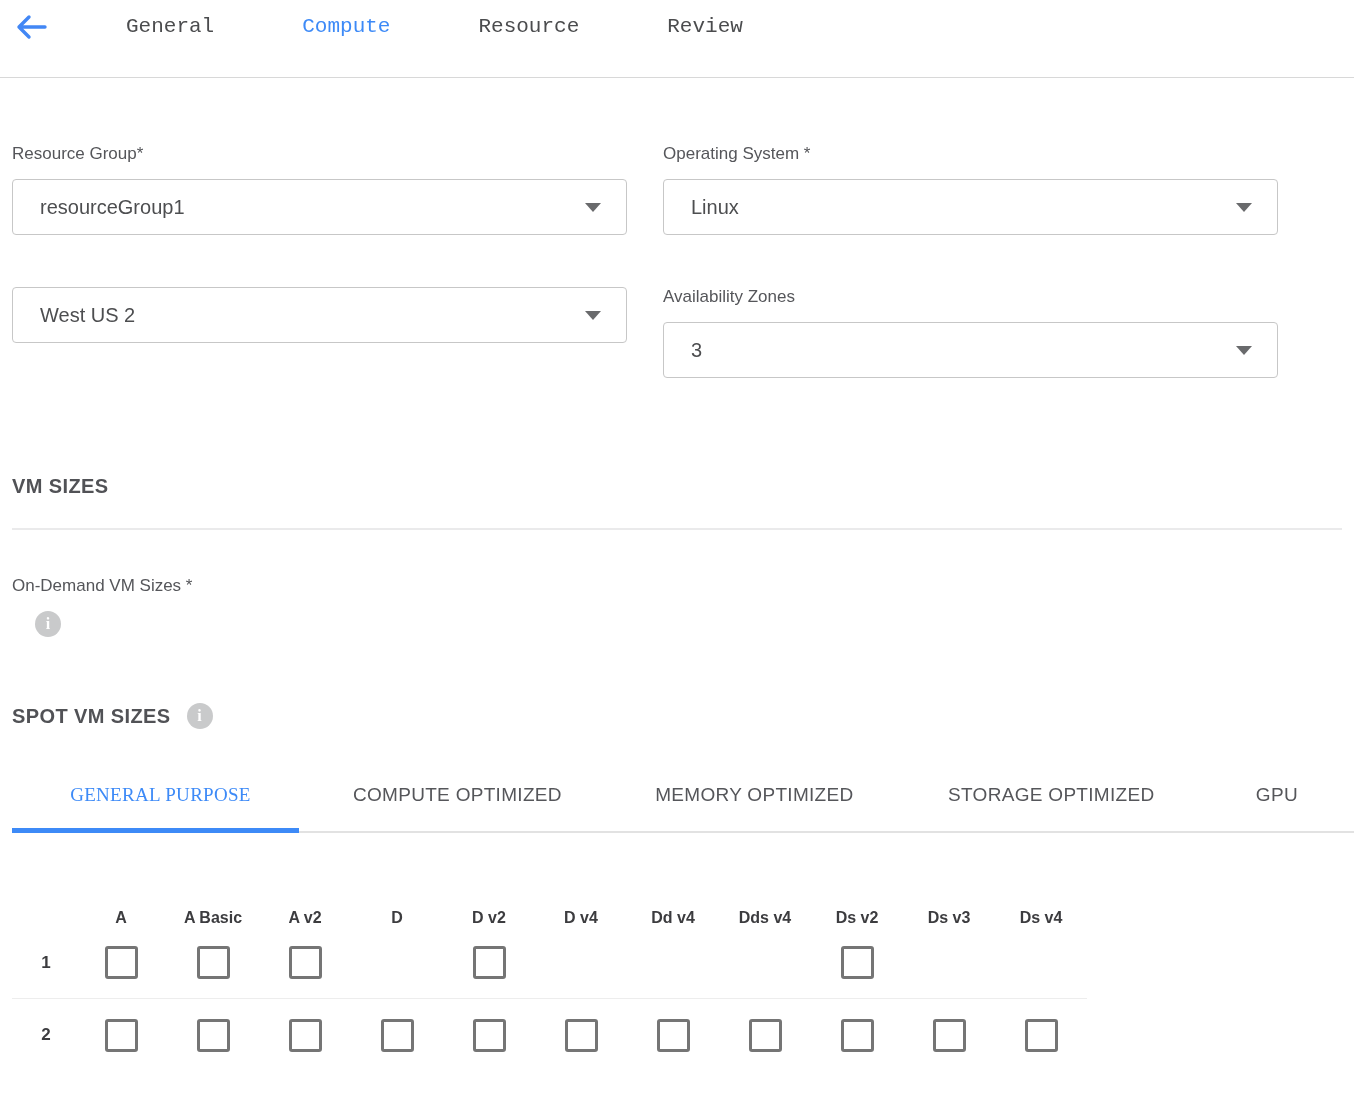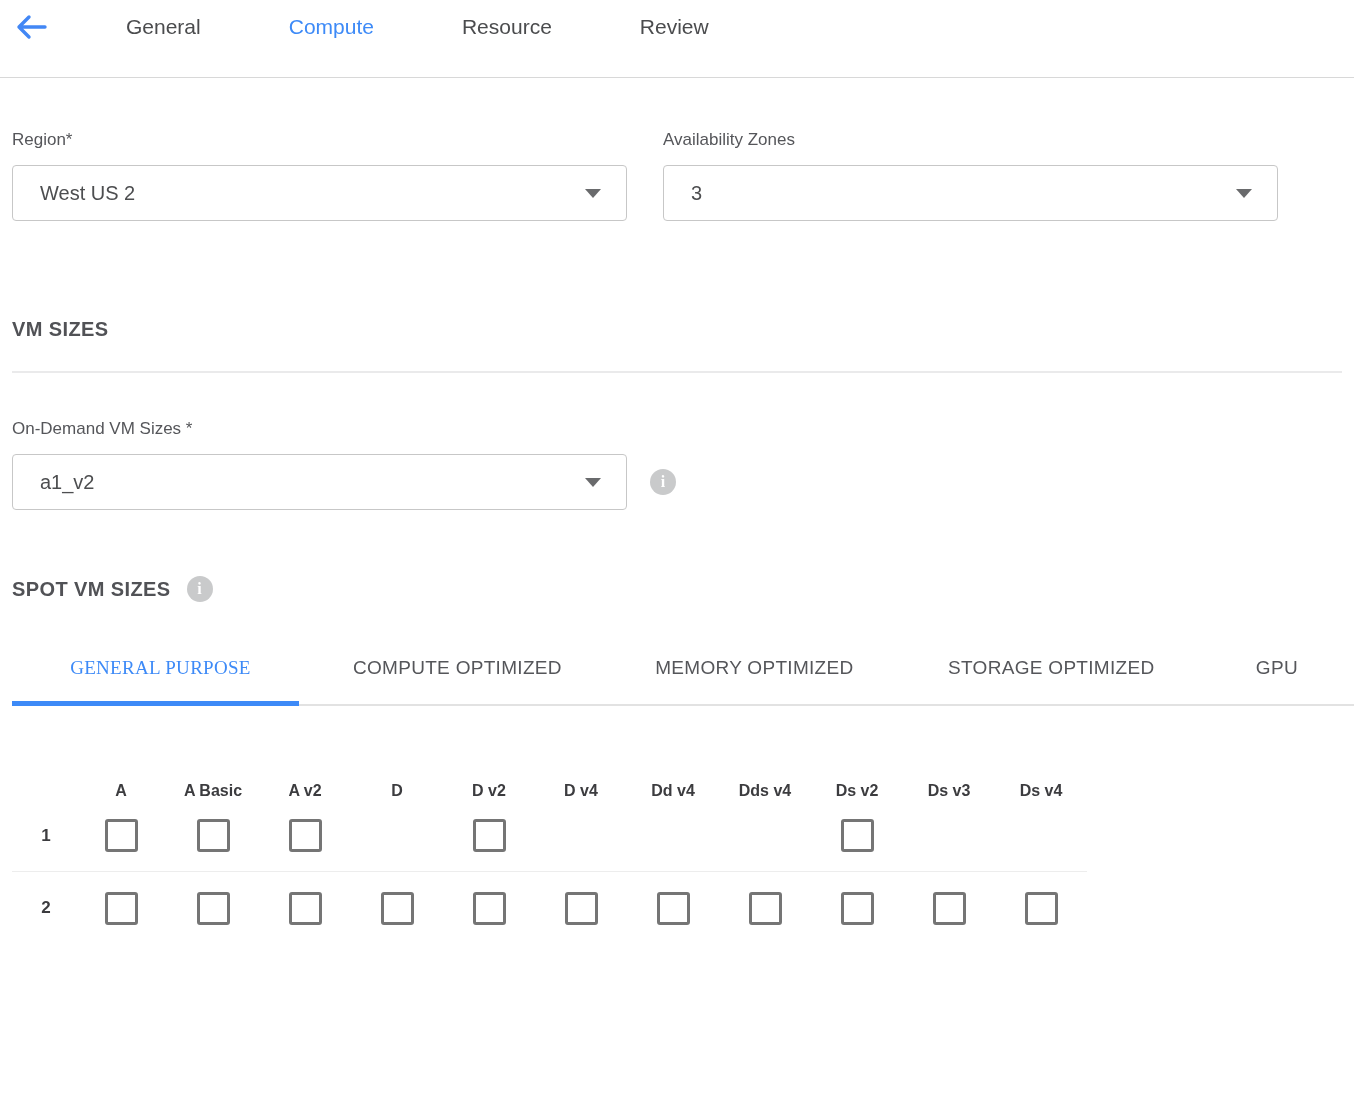--- a/index.html
+++ b/index.html
@@ -7,21 +7,21 @@
     --icon-gray:#c9cacb;
   }
   html,body{margin:0;padding:0;}
   body{
     width:1354px;height:1098px;overflow:hidden;background:#ffffff;
     font-family:"Liberation Sans", sans-serif;color:#55565a;
   }
   
   .topnav{
     height:78px;box-sizing:border-box;border-bottom:1px solid #d8d8d8;
-    display:flex;align-items:flex-start;padding-top:13px;
+    display:flex;align-items:flex-start;padding-top:13px;font-family:Liberation Mono, monospace;
   }
   .back{margin-left:15px;border:none;background:none;padding:0;cursor:pointer;height:30px;}
   .wtabbar{display:flex;gap:88px;margin-left:79px;}
   .wtab{font-size:21px;line-height:28px;color:#4b4c4e;cursor:pointer;white-space:nowrap;}
   .wtab.active{color:var(--accent);}
   
   .content{padding:0 12px;}
   .frow{display:flex;gap:36px;}
   .frow.first{margin-top:66px;}
   .frow.second{margin-top:52px;}
@@ -75,48 +75,59 @@
   <nav class="wtabbar">
       <div class="wtab">General</div>
       <div class="wtab active">Compute</div>
       <div class="wtab">Resource</div>
       <div class="wtab">Review</div>
     </nav>
 </header>
 
 <main class="content">
 
+  <div class="frow first">
+    <div class="field">
+      <span class="flabel">Resource Group*</span>
+      <div class="selbox">
+        <span>resourceGroup1</span>
+        <span class="caret"></span>
+      </div>
+    </div>
+    <div class="field">
+      <span class="flabel">Operating System *</span>
+      <div class="selbox">
+        <span>Linux</span>
+        <span class="caret"></span>
+      </div>
+    </div>
+  </div>
 
   <div class="frow second">
     <div class="field">
-      <span class="flabel">Region*</span>
       <div class="selbox">
         <span>West US 2</span>
         <span class="caret"></span>
       </div>
     </div>
     <div class="field">
       <span class="flabel">Availability Zones</span>
       <div class="selbox">
         <span>3</span>
         <span class="caret"></span>
       </div>
     </div>
   </div>
 
   <h2 class="sect sect-row1">VM SIZES</h2>
   <hr class="hr">
 
   <div class="odblock">
     <span class="flabel">On-Demand VM Sizes *</span>
     <div class="odrow">
-      <div class="selbox field">
-        <span>a1_v2</span>
-        <span class="caret"></span>
-      </div>
       <span class="info od-info">i</span>
     </div>
   </div>
 
   <div class="spothead">
     <h2 class="sect">SPOT VM SIZES</h2>
     <span class="info">i</span>
   </div>
 
   <div class="stabbar">

